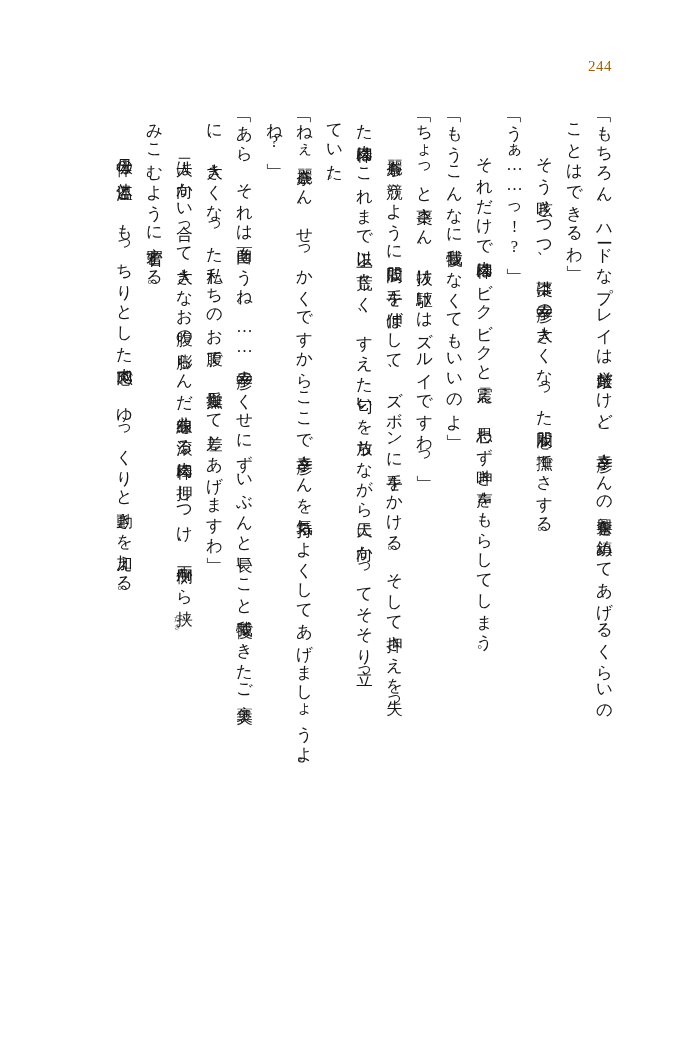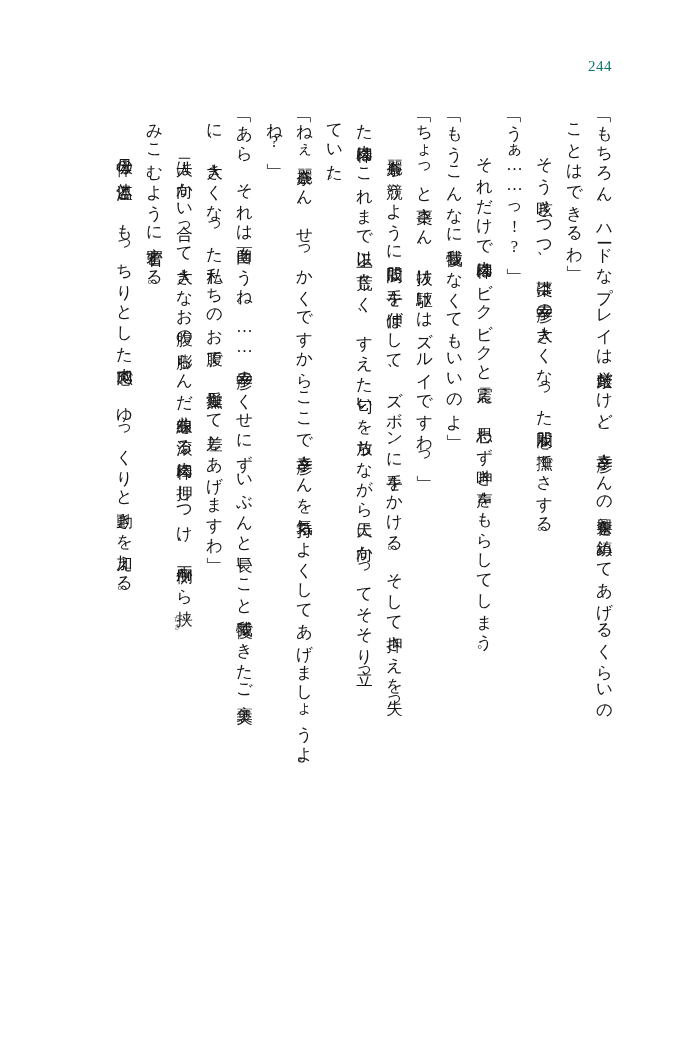--- a/index.html
+++ b/index.html
@@ -16,21 +16,21 @@
     font-family: "Liberation Serif", "DejaVu Serif", serif;
     color: #1a1a1a;
   }
   
   #page-number {
     position: absolute;
     top: 58px;
     right: 88px;
     font-size: 15px;
     letter-spacing: 0.5px;
-    color: #0f766e;
+    color: #a16207;
     font-family: "Liberation Serif", "DejaVu Serif", serif;
   }
   
   #body-text {
     position: absolute;
     top: 112px;
     left: 72px;
     right: 88px;
     height: 838px;
     display: flex;

